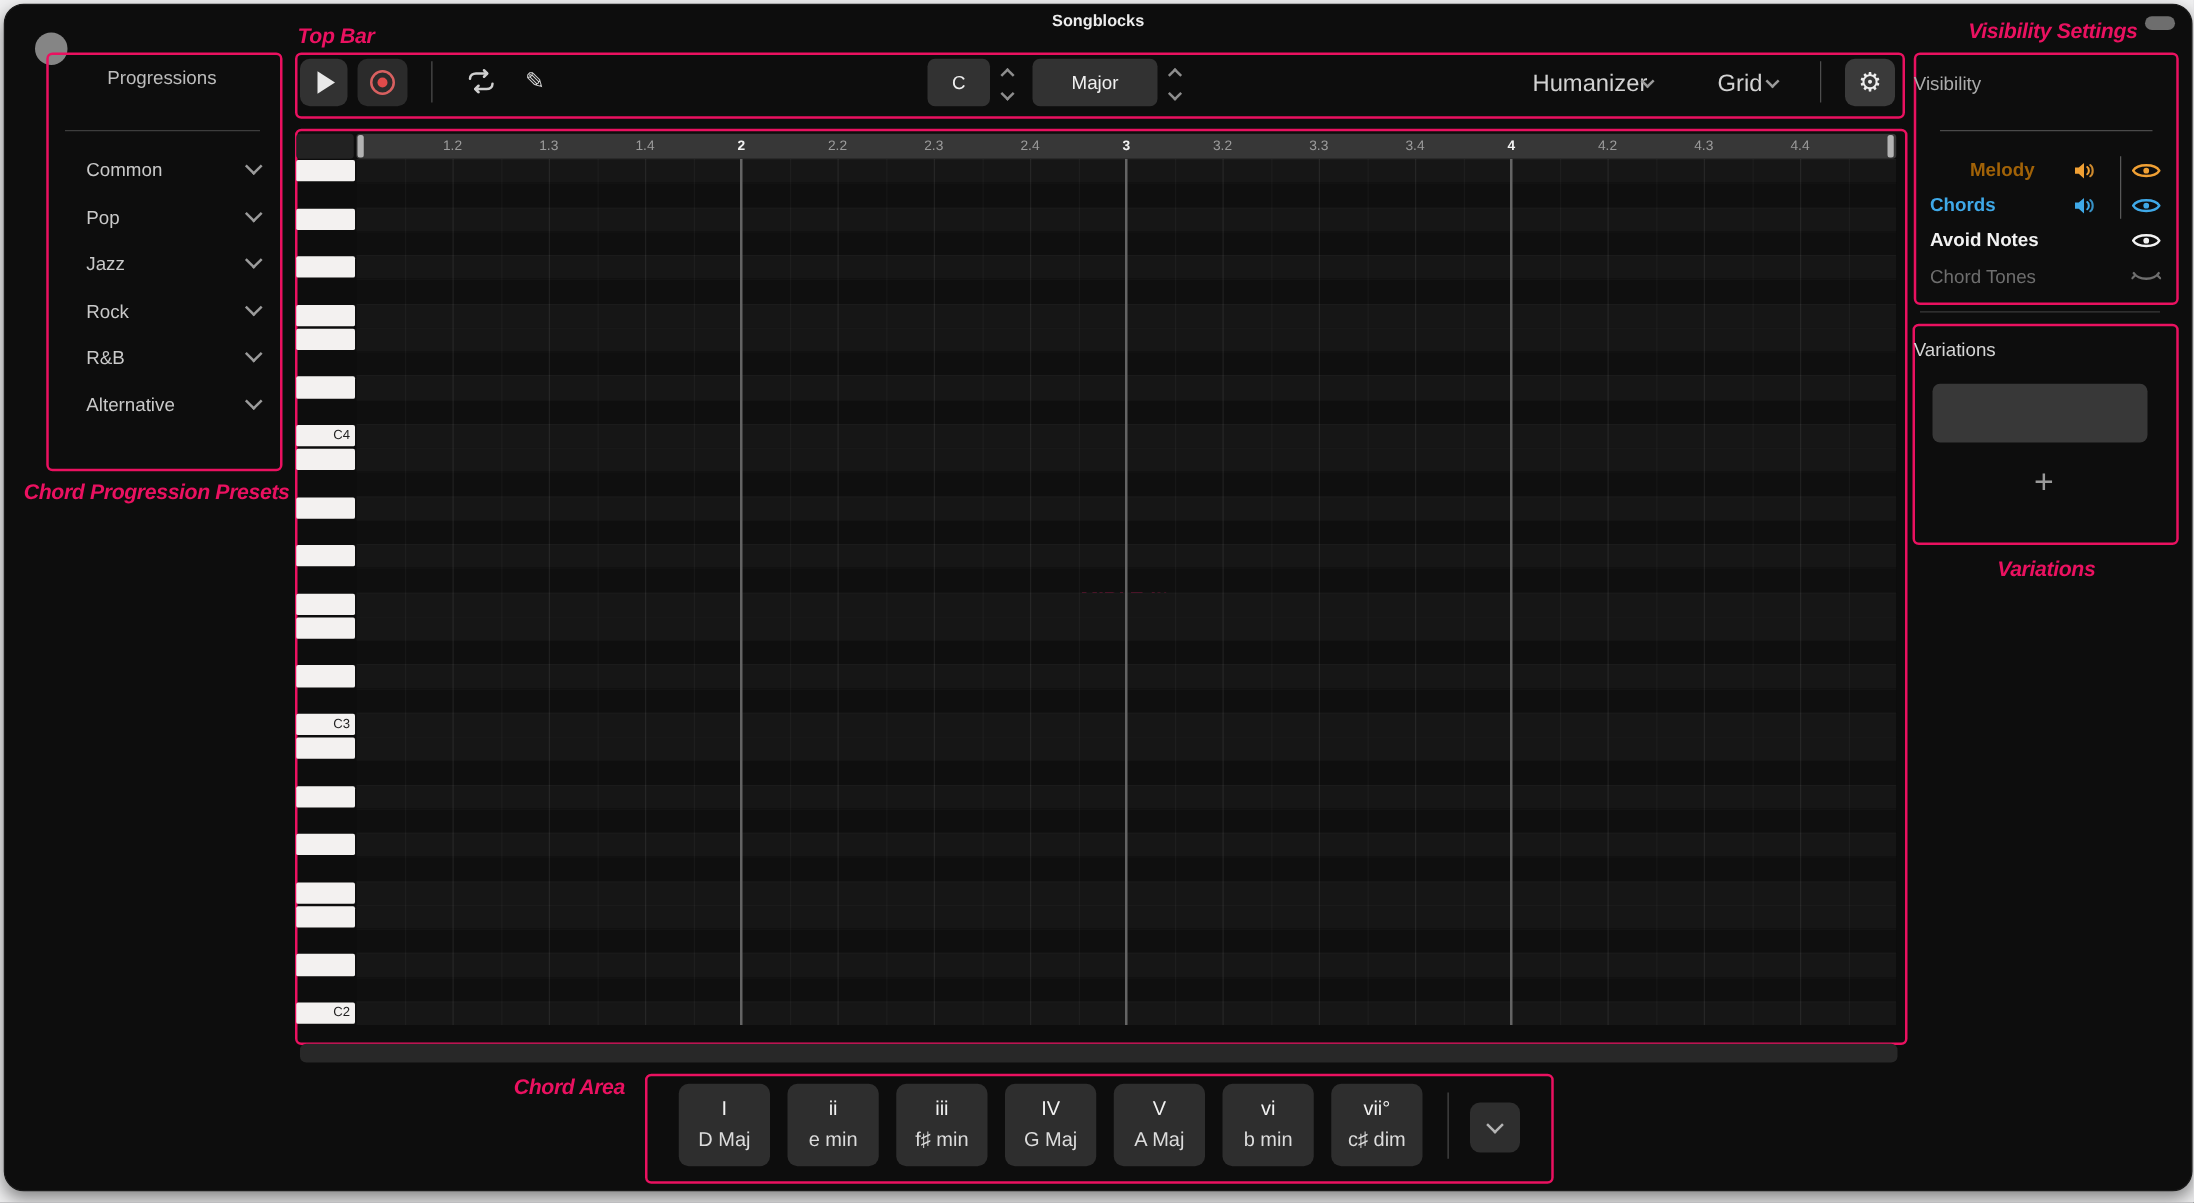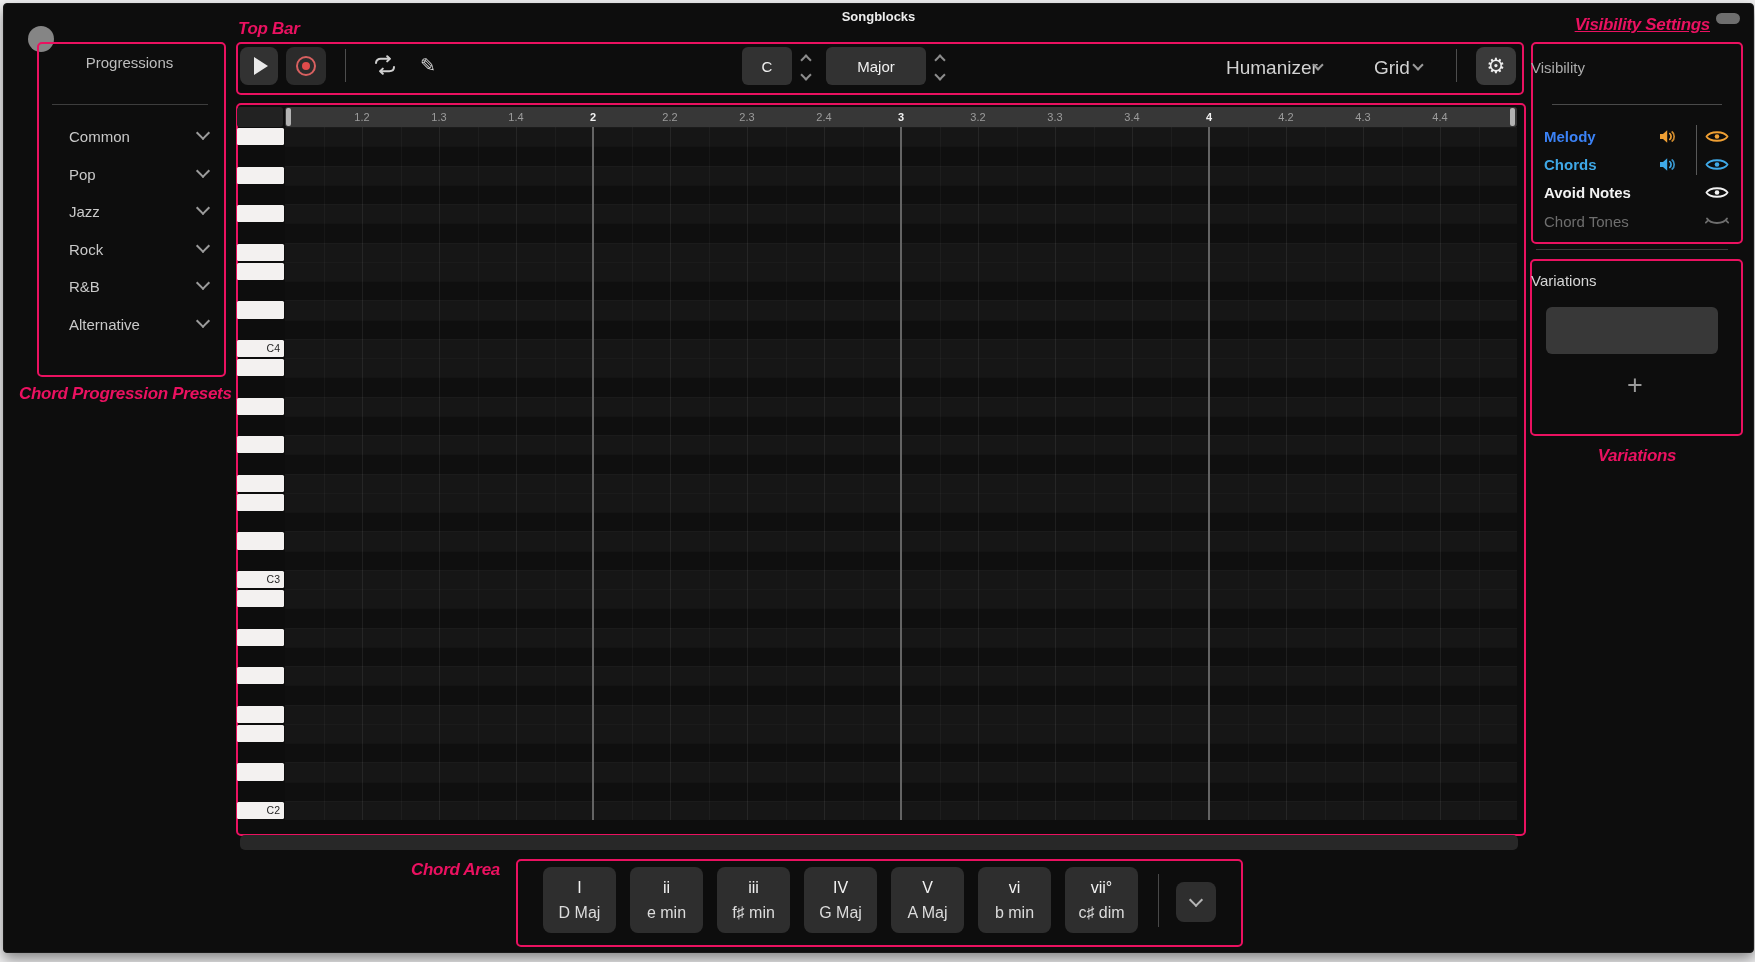--- a/index.html
+++ b/index.html
@@ -3,21 +3,21 @@
 <meta charset="utf-8">
 <style>
   :root{
     --pink:#ea1160; --winbg:#0d0d0d; --panel:#323232; --txt:#d6d6d6;
   }
   html,body{margin:0;padding:0;background:#f0f0f1;}
   #stage{position:relative;width:1755px;height:962px;background:#f0f0f1;overflow:hidden;
          font-family:"Liberation Sans",sans-serif;-webkit-font-smoothing:antialiased;}
   .abs{position:absolute;}
   #window{position:absolute;left:3px;top:3px;width:1749px;height:948px;background:var(--winbg);
-          border-radius:4px;box-shadow:0 6px 14px rgba(0,0,0,.45);border:1px solid #1a1a1a;}
+          border-radius:16px;box-shadow:0 6px 14px rgba(0,0,0,.45);border:1px solid #1a1a1a;}
   
   .pinkbox{position:absolute;border:2px solid var(--pink);border-radius:5px;pointer-events:none;}
   .ann{position:absolute;font-style:italic;font-weight:700;font-size:17px;letter-spacing:-.3px;color:var(--pink);white-space:nowrap;}
   
   #title{position:absolute;left:0;right:0;top:5px;text-align:center;font-size:13px;font-weight:700;color:#ededed;}
   #tl-circle{position:absolute;left:24px;top:22px;width:26px;height:26px;border-radius:50%;background:#858585;}
   #tr-pill{position:absolute;left:1712px;top:9px;width:24px;height:11px;border-radius:6px;background:#6e6e6e;}
   
   .btn{position:absolute;background:#323232;border-radius:8px;display:flex;align-items:center;justify-content:center;}
   .vsep{position:absolute;width:1px;background:#4d4d4d;}
@@ -91,21 +91,21 @@
     <div id="tr-pill"></div>
 
     <div class="pinkbox" style="left:232px;top:38px;width:1284px;height:49px;"></div>
     <div class="pinkbox" style="left:33px;top:38px;width:185px;height:331px;"></div>
     <div class="pinkbox" style="left:232px;top:99px;width:1286px;height:729px;"></div>
     <div class="pinkbox" style="left:1527px;top:38px;width:208px;height:198px;"></div>
     <div class="pinkbox" style="left:1526px;top:255px;width:209px;height:173px;"></div>
     <div class="pinkbox" style="left:512px;top:855px;width:723px;height:84px;"></div>
 
     <div class="ann" style="left:234px;top:15px;">Top Bar</div>
-    <div class="ann" style="left:1540px;top:11px;width:166px;text-align:right;text-decoration:underline;">Visibility Settings</div>
+    <div class="ann" style="left:1540px;top:11px;width:166px;text-align:right;">Visibility Settings</div>
     <div class="ann" style="left:15px;top:380px;">Chord Progression Presets</div>
     <div class="ann" style="left:820px;top:466px;width:165px;text-align:center;">MIDI Editor</div>
     <div class="ann" style="left:407px;top:856px;">Chord Area</div>
     <div class="ann" style="left:1560px;top:442px;width:146px;text-align:center;">Variations</div>
 
     <div class="btn" style="left:236px;top:43px;width:38px;height:38px;">
       <div class="play-tri"></div>
     </div>
     <div class="btn" style="left:282px;top:43px;width:40px;height:38px;background:#2b2b2b;">
       <div class="rec-ring">
@@ -299,21 +299,21 @@
         <div class="pkey" style="top: 674.75px;">
           <span>C2</span>
         </div>
       </div>
     <div id="hscroll"></div>
 
     <div class="rp-title" style="left:1527px;top:55px;">Visibility</div>
     <div id="vis-div"></div>
     <div id="vis-rows">
         <div class="vrow">
-          <span class="vlabel" style="color: #3b82f6;">Melody</span>
+          <span class="vlabel" style="color: #a16207; margin-left: 32px;">Melody</span>
           <span class="vicon spk" style="color: rgb(240, 160, 52);">
   <svg width="17" height="15" viewBox="0 0 17 15">
     <path d="M1 5 H4 L8.2 1.3 V13.7 L4 10 H1 Z" fill="currentColor"></path>
     <path d="M10.8 4.6 C12.5 5.8 12.5 9.2 10.8 10.4" stroke="currentColor" stroke-width="1.7" fill="none" stroke-linecap="round"></path>
     <path d="M13.2 3 C15.8 4.8 15.8 10.2 13.2 12" stroke="currentColor" stroke-width="1.7" fill="none" stroke-linecap="round" opacity=".85"></path>
   </svg>
 </span>
           <span class="vicon eye" style="color: rgb(240, 160, 52);">
   <svg width="24" height="15" viewBox="0 0 24 15">
     <path d="M1.5 7.5 C5 1.8 19 1.8 22.5 7.5 C19 13.2 5 13.2 1.5 7.5 Z" stroke="currentColor" stroke-width="1.9" fill="none" stroke-linejoin="round"></path>

